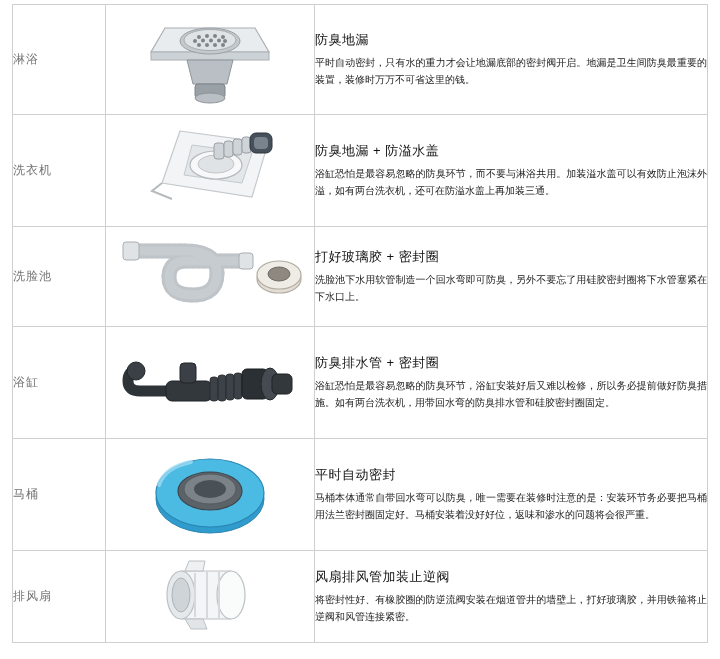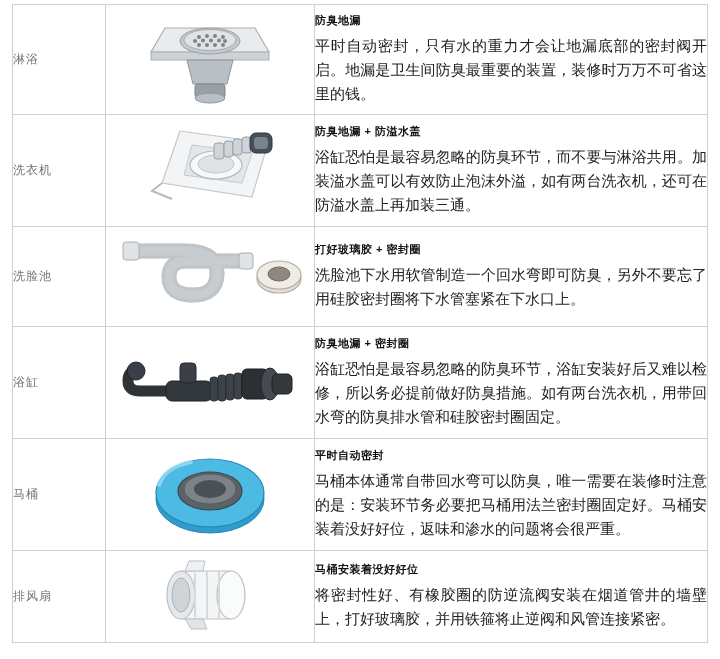--- a/index.html
+++ b/index.html
@@ -42,28 +42,28 @@
     width: 208px;
     text-align: center;
     vertical-align: middle;
     padding: 6px 0;
   }
   td.txt-cell {
     padding: 10px 14px 12px 10px;
     vertical-align: top;
   }
   .row-title {
-    font-size: 11px;
-    font-weight: bold;
+    font-size: 13px;
+    font-weight: normal;
     color: #111111;
     margin: 0 0 6px 0;
     letter-spacing: 0.5px;
   }
   .row-desc {
-    font-size: 15px;
+    font-size: 10px;
     color: #222222;
     line-height: 1.62;
     margin: 0;
     text-align: justify;
   }
   
   .art {
     display: inline-block;
     position: relative;
   }
@@ -196,21 +196,21 @@
               </g>
               <rect x="132" y="28" width="26" height="30" rx="5" fill="#2b3035" stroke="#191d21" stroke-width="1"></rect>
               <ellipse cx="160" cy="43" rx="9" ry="16" fill="#454b50" stroke="#23282c" stroke-width="1"></ellipse>
               <rect x="162" y="33" width="20" height="20" rx="5" fill="#33383d" stroke="#1d2226" stroke-width="1"></rect>
 
               <rect x="70" y="22" width="16" height="20" rx="4" fill="#3a4045" stroke="#20252a" stroke-width="1"></rect>
             </svg>
           </span>
         </td>
         <td class="txt-cell">
-          <p class="row-title">防臭地漏 + 密封圈</p>
+          <p class="row-title">防臭排水管 + 密封圈</p>
           <p class="row-desc">浴缸恐怕是最容易忽略的防臭环节，浴缸安装好后又难以检修，所以务必提前做好防臭措施。如有两台洗衣机，用带回水弯的防臭排水管和硅胶密封圈固定。</p>
         </td>
       </tr>
 
       <tr style="height:112px;">
         <td class="cat-cell">
           <span>马桶</span>
         </td>
         <td class="img-cell">
           <span class="art">
@@ -247,20 +247,20 @@
               <path d="M40 18 L44 8 L60 8 L58 18 Z" fill="#eef0f2" stroke="#bcc1c5" stroke-width="1"></path>
               <path d="M40 66 L46 76 L62 76 L58 66 Z" fill="#e2e5e8" stroke="#bcc1c5" stroke-width="1"></path>
 
               <line x1="50" y1="20" x2="50" y2="64" stroke="#d5d9dc" stroke-width="2"></line>
               <line x1="62" y1="19" x2="62" y2="65" stroke="#d5d9dc" stroke-width="2"></line>
               <line x1="74" y1="19" x2="74" y2="65" stroke="#d5d9dc" stroke-width="2"></line>
             </svg>
           </span>
         </td>
         <td class="txt-cell">
-          <p class="row-title">马桶安装着没好好位</p>
+          <p class="row-title">风扇排风管加装止逆阀</p>
           <p class="row-desc">将密封性好、有橡胶圈的防逆流阀安装在烟道管井的墙壁上，打好玻璃胶，并用铁箍将止逆阀和风管连接紧密。</p>
         </td>
       </tr>
 
     </tbody>
   </table>
 </div>
 
 </body></html>

